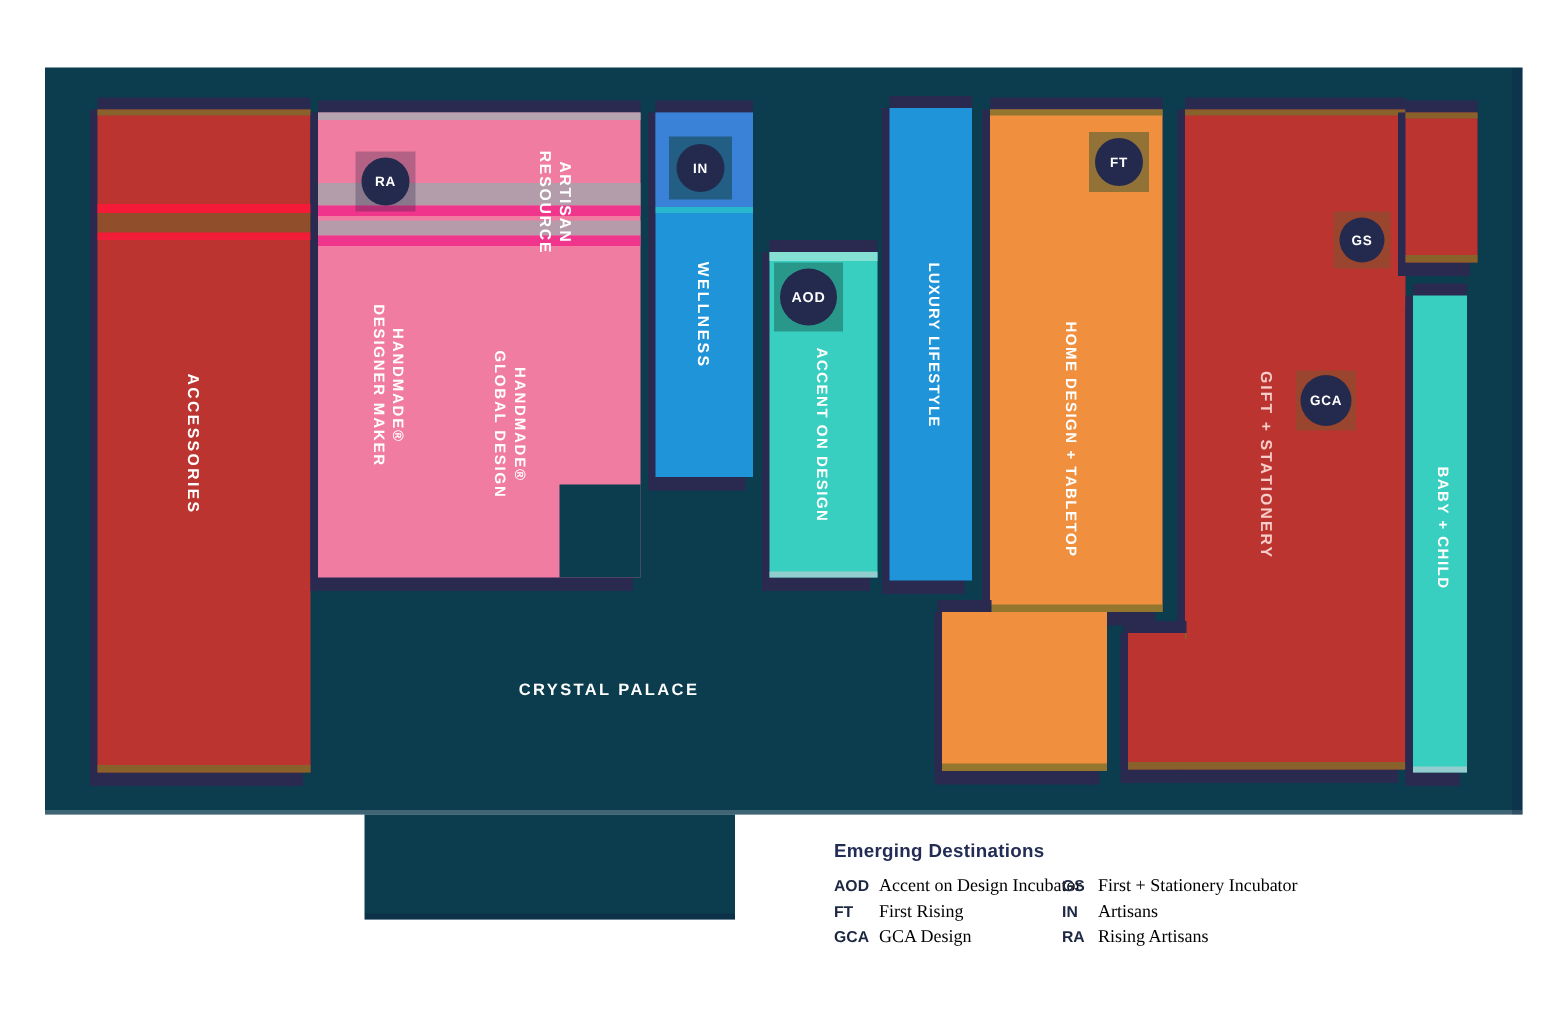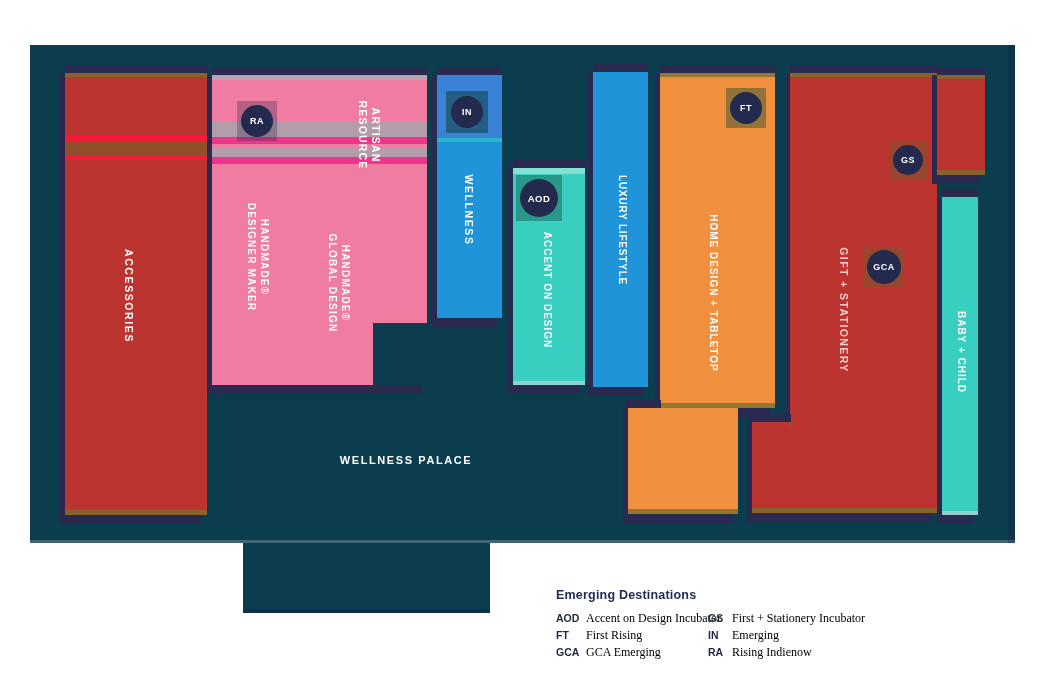--- a/index.html
+++ b/index.html
@@ -52,21 +52,21 @@
   .badge{position:absolute;border-radius:50%;background:#232a4d;color:#ffffff;
          display:flex;align-items:center;justify-content:center;
          font-weight:bold;font-size:9px;letter-spacing:0.5px;}
   .halo{position:absolute;pointer-events:none;}
 
   
   #crystal-label{position:absolute;left:406px;top:460px;transform:translate(-50%,-50%);
                  color:#ffffff;font-weight:bold;font-size:11px;letter-spacing:1.6px;white-space:nowrap;}
 
   
-  #legend{position:absolute;left:556px;top:560px;width:340px;margin-top:28px;}
+  #legend{position:absolute;left:556px;top:560px;width:340px;}
   #legend-title{font-size:12.5px;font-weight:bold;color:#232c55;letter-spacing:0.2px;margin-bottom:9px;}
   .legend-cols{display:flex;gap:4px;}
   .legend-col{display:flex;flex-direction:column;gap:4.5px;}
   .legend-col.c1{width:148px;}
   .legend-row{display:flex;align-items:baseline;height:12.5px;}
   .legend-abbr{font-weight:bold;font-size:10.5px;color:#1c2742;width:30px;flex:none;}
   .legend-abbr.narrow{width:24px;}
   .legend-name{font-family:"Liberation Serif",serif;font-size:12px;color:#000000;white-space:nowrap;}
 </style>
 </head>
@@ -133,21 +133,21 @@
   <div class="zlabel" style="left:547px;top:290px;font-size:10px;letter-spacing:1px;">ACCENT ON DESIGN</div>
 
   <div class="zlabel" style="left:622px;top:230px;font-size:10px;letter-spacing:0.8px;">LUXURY LIFESTYLE</div>
 
   <div class="zlabel" style="left:713px;top:293px;font-size:10px;letter-spacing:1px;">HOME DESIGN + TABLETOP</div>
 
   <div class="zlabel" style="left:843px;top:310px;font-size:10.5px;letter-spacing:1.4px;color:#f6cdc9;">GIFT + STATIONERY</div>
 
   <div class="zlabel" style="left:961px;top:352px;font-size:10px;letter-spacing:1px;">BABY + CHILD</div>
 
-  <div id="crystal-label">WELLNESS PALACE</div>
+  <div id="crystal-label">CRYSTAL PALACE</div>
 
   <div class="halo" style="left:237px;top:101px;width:40px;height:40px;background:rgba(40,35,70,0.3);"></div>
   <div class="halo" style="left:446px;top:91px;width:42px;height:42px;background:rgba(12,58,52,0.5);"></div>
   <div class="halo" style="left:516px;top:175px;width:46px;height:46px;background:rgba(18,70,60,0.4);"></div>
   <div class="halo" style="left:726px;top:88px;width:40px;height:40px;background:rgba(52,84,46,0.5);"></div>
   <div class="halo" style="left:889px;top:141px;width:38px;height:38px;background:rgba(128,86,46,0.55);"></div>
   <div class="halo" style="left:864px;top:247px;width:40px;height:40px;background:rgba(128,86,46,0.55);"></div>
 
   <div class="badge" style="left:241px;top:105px;width:32px;height:32px;">RA</div>
   <div class="badge" style="left:451px;top:96px;width:32px;height:32px;">IN</div>
@@ -163,33 +163,33 @@
         <div class="legend-row">
           <span class="legend-abbr">AOD</span>
           <span class="legend-name">Accent on Design Incubator</span>
         </div>
         <div class="legend-row">
           <span class="legend-abbr">FT</span>
           <span class="legend-name">First Rising</span>
         </div>
         <div class="legend-row">
           <span class="legend-abbr">GCA</span>
-          <span class="legend-name">GCA Emerging</span>
+          <span class="legend-name">GCA Design</span>
         </div>
       </div>
       <div class="legend-col">
         <div class="legend-row">
           <span class="legend-abbr narrow">GS</span>
           <span class="legend-name">First + Stationery Incubator</span>
         </div>
         <div class="legend-row">
           <span class="legend-abbr narrow">IN</span>
-          <span class="legend-name">Emerging</span>
+          <span class="legend-name">Artisans</span>
         </div>
         <div class="legend-row">
           <span class="legend-abbr narrow">RA</span>
-          <span class="legend-name">Rising Indienow</span>
+          <span class="legend-name">Rising Artisans</span>
         </div>
       </div>
     </div>
   </div>
 
 </div>
 
 </body></html>

